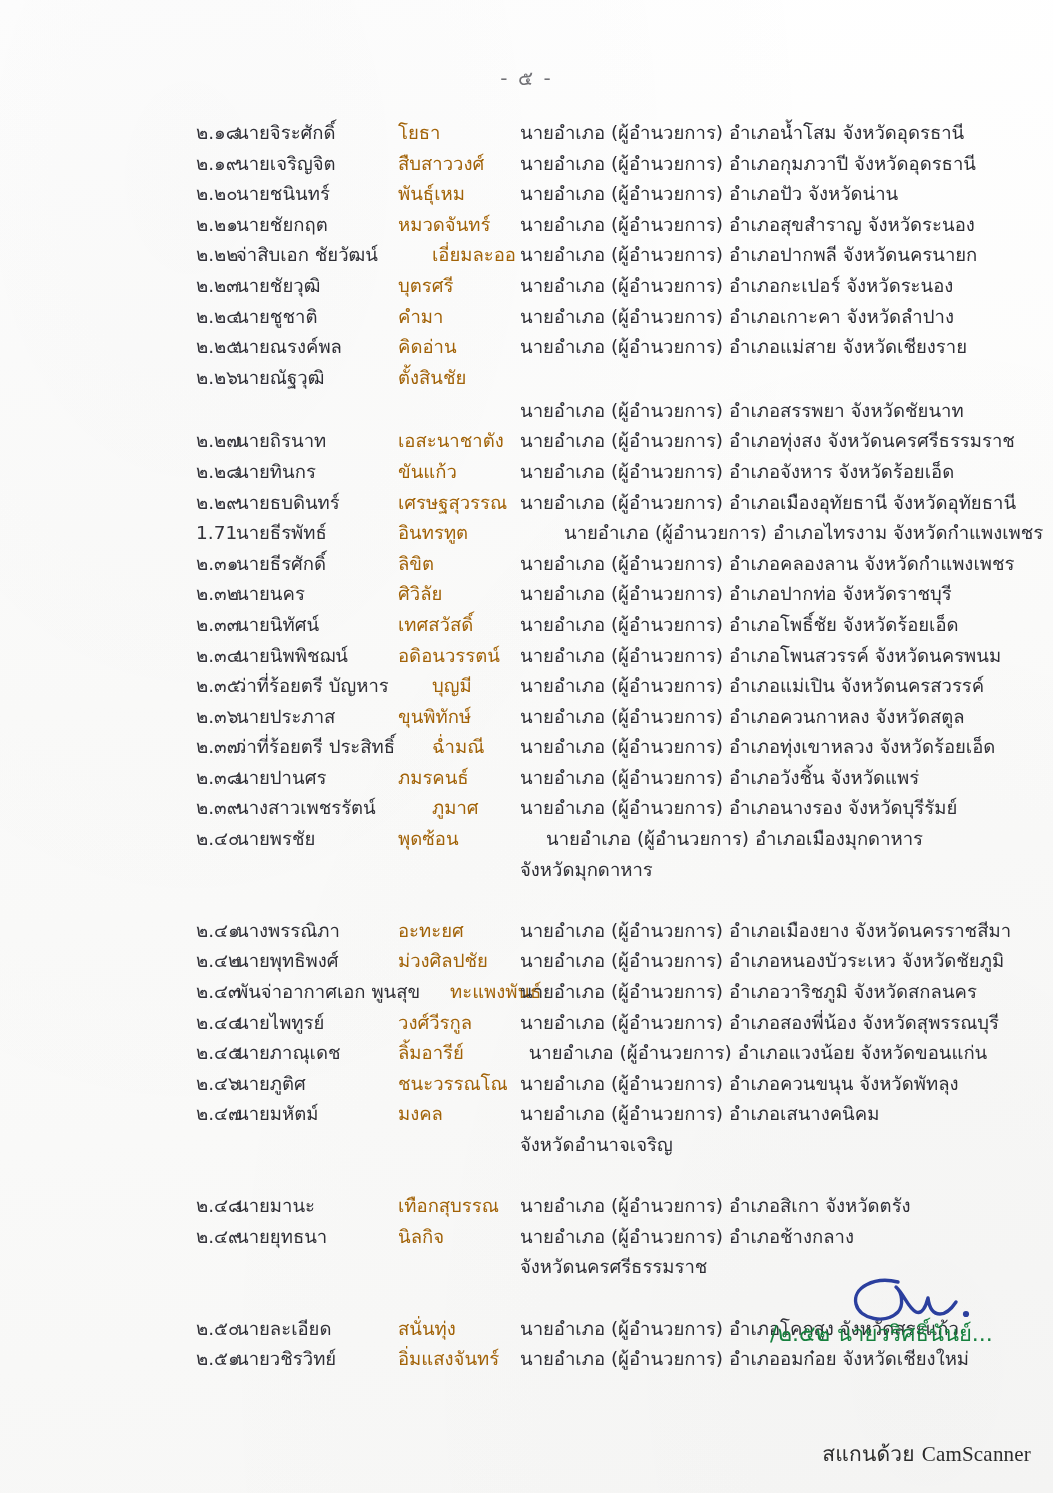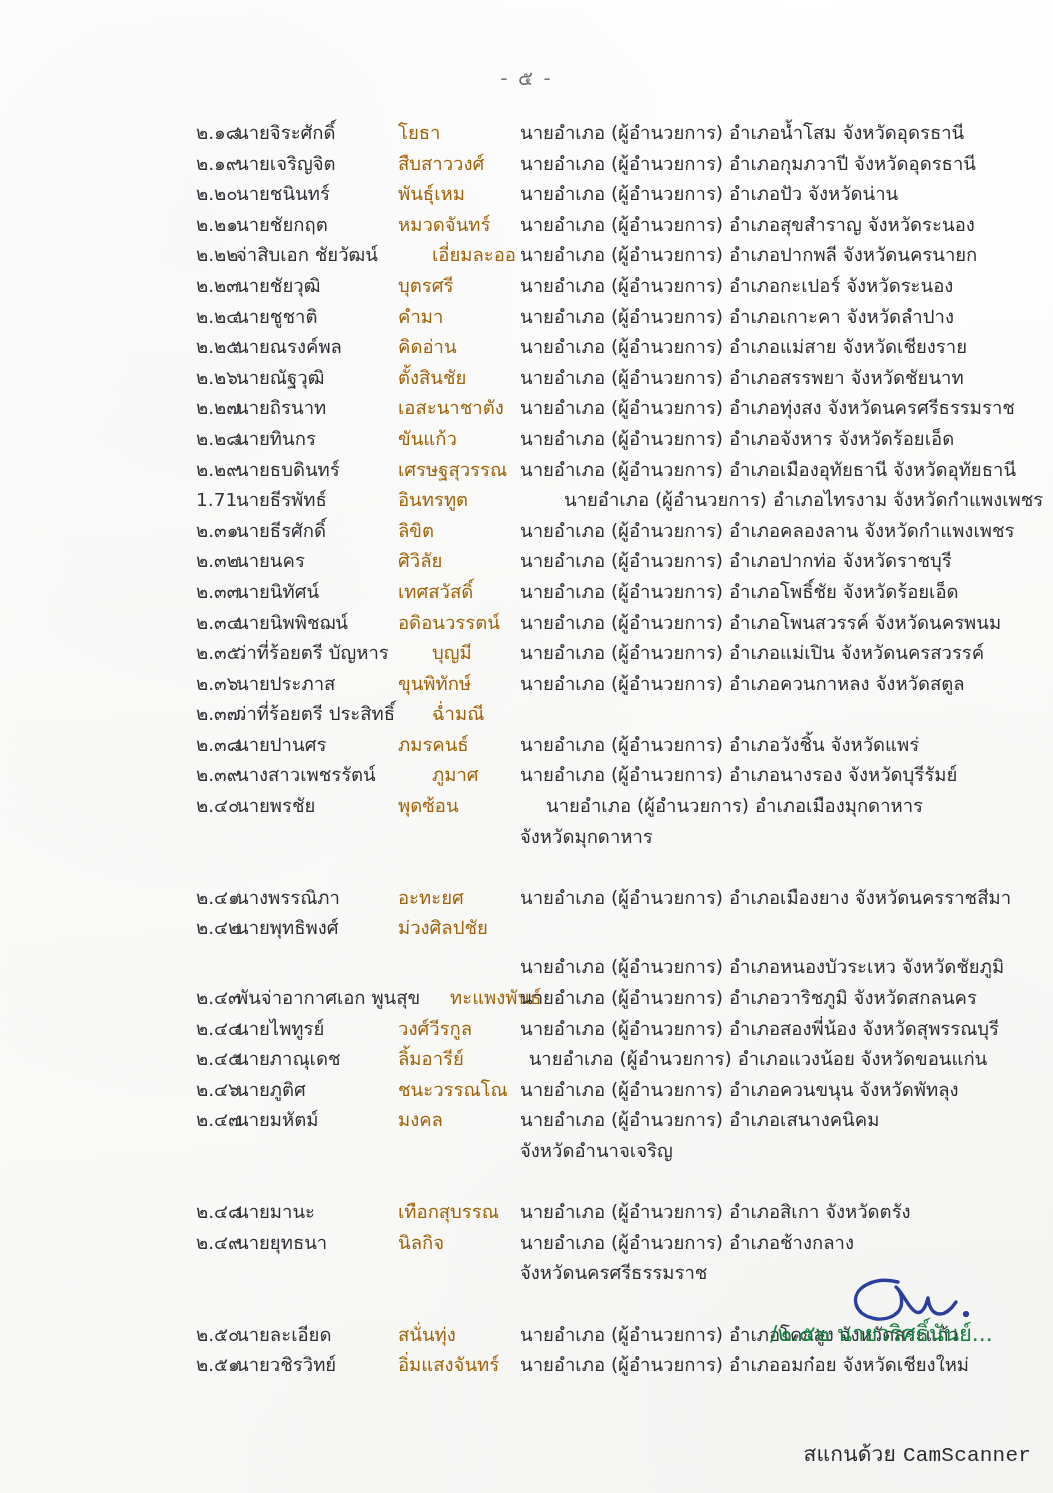--- a/index.html
+++ b/index.html
@@ -110,21 +110,21 @@
   .watermark {
     position: absolute;
     top: 1437px;
     right: 22px;
     font-size: 21px;
     color: #2b2b2b;
     white-space: nowrap;
     letter-spacing: 0.2px;
   }
   .watermark .brand {
-    font-family: Liberation Mono, monospace;
+    font-family: Liberation Serif, serif;
     text-align: right;
   }
 </style>
 </head>
 <body>
 
 <div class="page">
   <div class="scan-tint"></div>
 
   <div class="page-number">- ๕ -</div>
@@ -192,21 +192,21 @@
         <div class="c-surname">คิดอ่าน</div>
         <div class="c-position pos-wrap">
           <span style="display: block;">นายอำเภอ (ผู้อำนวยการ) อำเภอแม่สาย จังหวัดเชียงราย</span>
         </div>
       </div>
       <div class="row">
         <div class="c-no">๒.๒๖</div>
         <div class="c-name">นายณัฐวุฒิ</div>
         <div class="c-surname">ตั้งสินชัย</div>
         <div class="c-position pos-wrap">
-          <span style="display: block;">นายอำเภอ (ผู้อำนวยการ) อำเภอสรรพยา จังหวัดชัยนาท</span>
+          <span style="display: block; margin-top: 33px;">นายอำเภอ (ผู้อำนวยการ) อำเภอสรรพยา จังหวัดชัยนาท</span>
         </div>
       </div>
       <div class="row">
         <div class="c-no">๒.๒๗</div>
         <div class="c-name">นายถิรนาท</div>
         <div class="c-surname">เอสะนาชาตัง</div>
         <div class="c-position pos-wrap">
           <span style="display: block;">นายอำเภอ (ผู้อำนวยการ) อำเภอทุ่งสง จังหวัดนครศรีธรรมราช</span>
         </div>
       </div>
@@ -279,20 +279,23 @@
         <div class="c-name">นายประภาส</div>
         <div class="c-surname">ขุนพิทักษ์</div>
         <div class="c-position pos-wrap">
           <span style="display: block;">นายอำเภอ (ผู้อำนวยการ) อำเภอควนกาหลง จังหวัดสตูล</span>
         </div>
       </div>
       <div class="row wide">
         <div class="c-no">๒.๓๗</div>
         <div class="c-name">ว่าที่ร้อยตรี ประสิทธิ์</div>
         <div class="c-surname">ฉ่ำมณี</div>
+        <div class="c-position pos-wrap">
+          <span style="display: block;">นายอำเภอ (ผู้อำนวยการ) อำเภอทุ่งเขาหลวง จังหวัดร้อยเอ็ด</span>
+        </div>
       </div>
       <div class="row">
         <div class="c-no">๒.๓๘</div>
         <div class="c-name">นายปานศร</div>
         <div class="c-surname">ภมรคนธ์</div>
         <div class="c-position pos-wrap">
           <span style="display: block;">นายอำเภอ (ผู้อำนวยการ) อำเภอวังชิ้น จังหวัดแพร่</span>
         </div>
       </div>
       <div class="row wide">
@@ -319,21 +322,21 @@
         <div class="c-surname">อะทะยศ</div>
         <div class="c-position pos-wrap">
           <span style="display: block;">นายอำเภอ (ผู้อำนวยการ) อำเภอเมืองยาง จังหวัดนครราชสีมา</span>
         </div>
       </div>
       <div class="row">
         <div class="c-no">๒.๔๒</div>
         <div class="c-name">นายพุทธิพงศ์</div>
         <div class="c-surname">ม่วงศิลปชัย</div>
         <div class="c-position pos-wrap">
-          <span style="display: block; margin-top: 39px;">นายอำเภอ (ผู้อำนวยการ) อำเภอหนองบัวระเหว จังหวัดชัยภูมิ</span>
+          <span style="display: block;">นายอำเภอ (ผู้อำนวยการ) อำเภอหนองบัวระเหว จังหวัดชัยภูมิ</span>
         </div>
       </div>
       <div class="row wide2">
         <div class="c-no">๒.๔๓</div>
         <div class="c-name">พันจ่าอากาศเอก พูนสุข</div>
         <div class="c-surname">ทะแพงพันธ์</div>
         <div class="c-position pos-wrap">
           <span style="display: block;">นายอำเภอ (ผู้อำนวยการ) อำเภอวาริชภูมิ จังหวัดสกลนคร</span>
         </div>
       </div>

